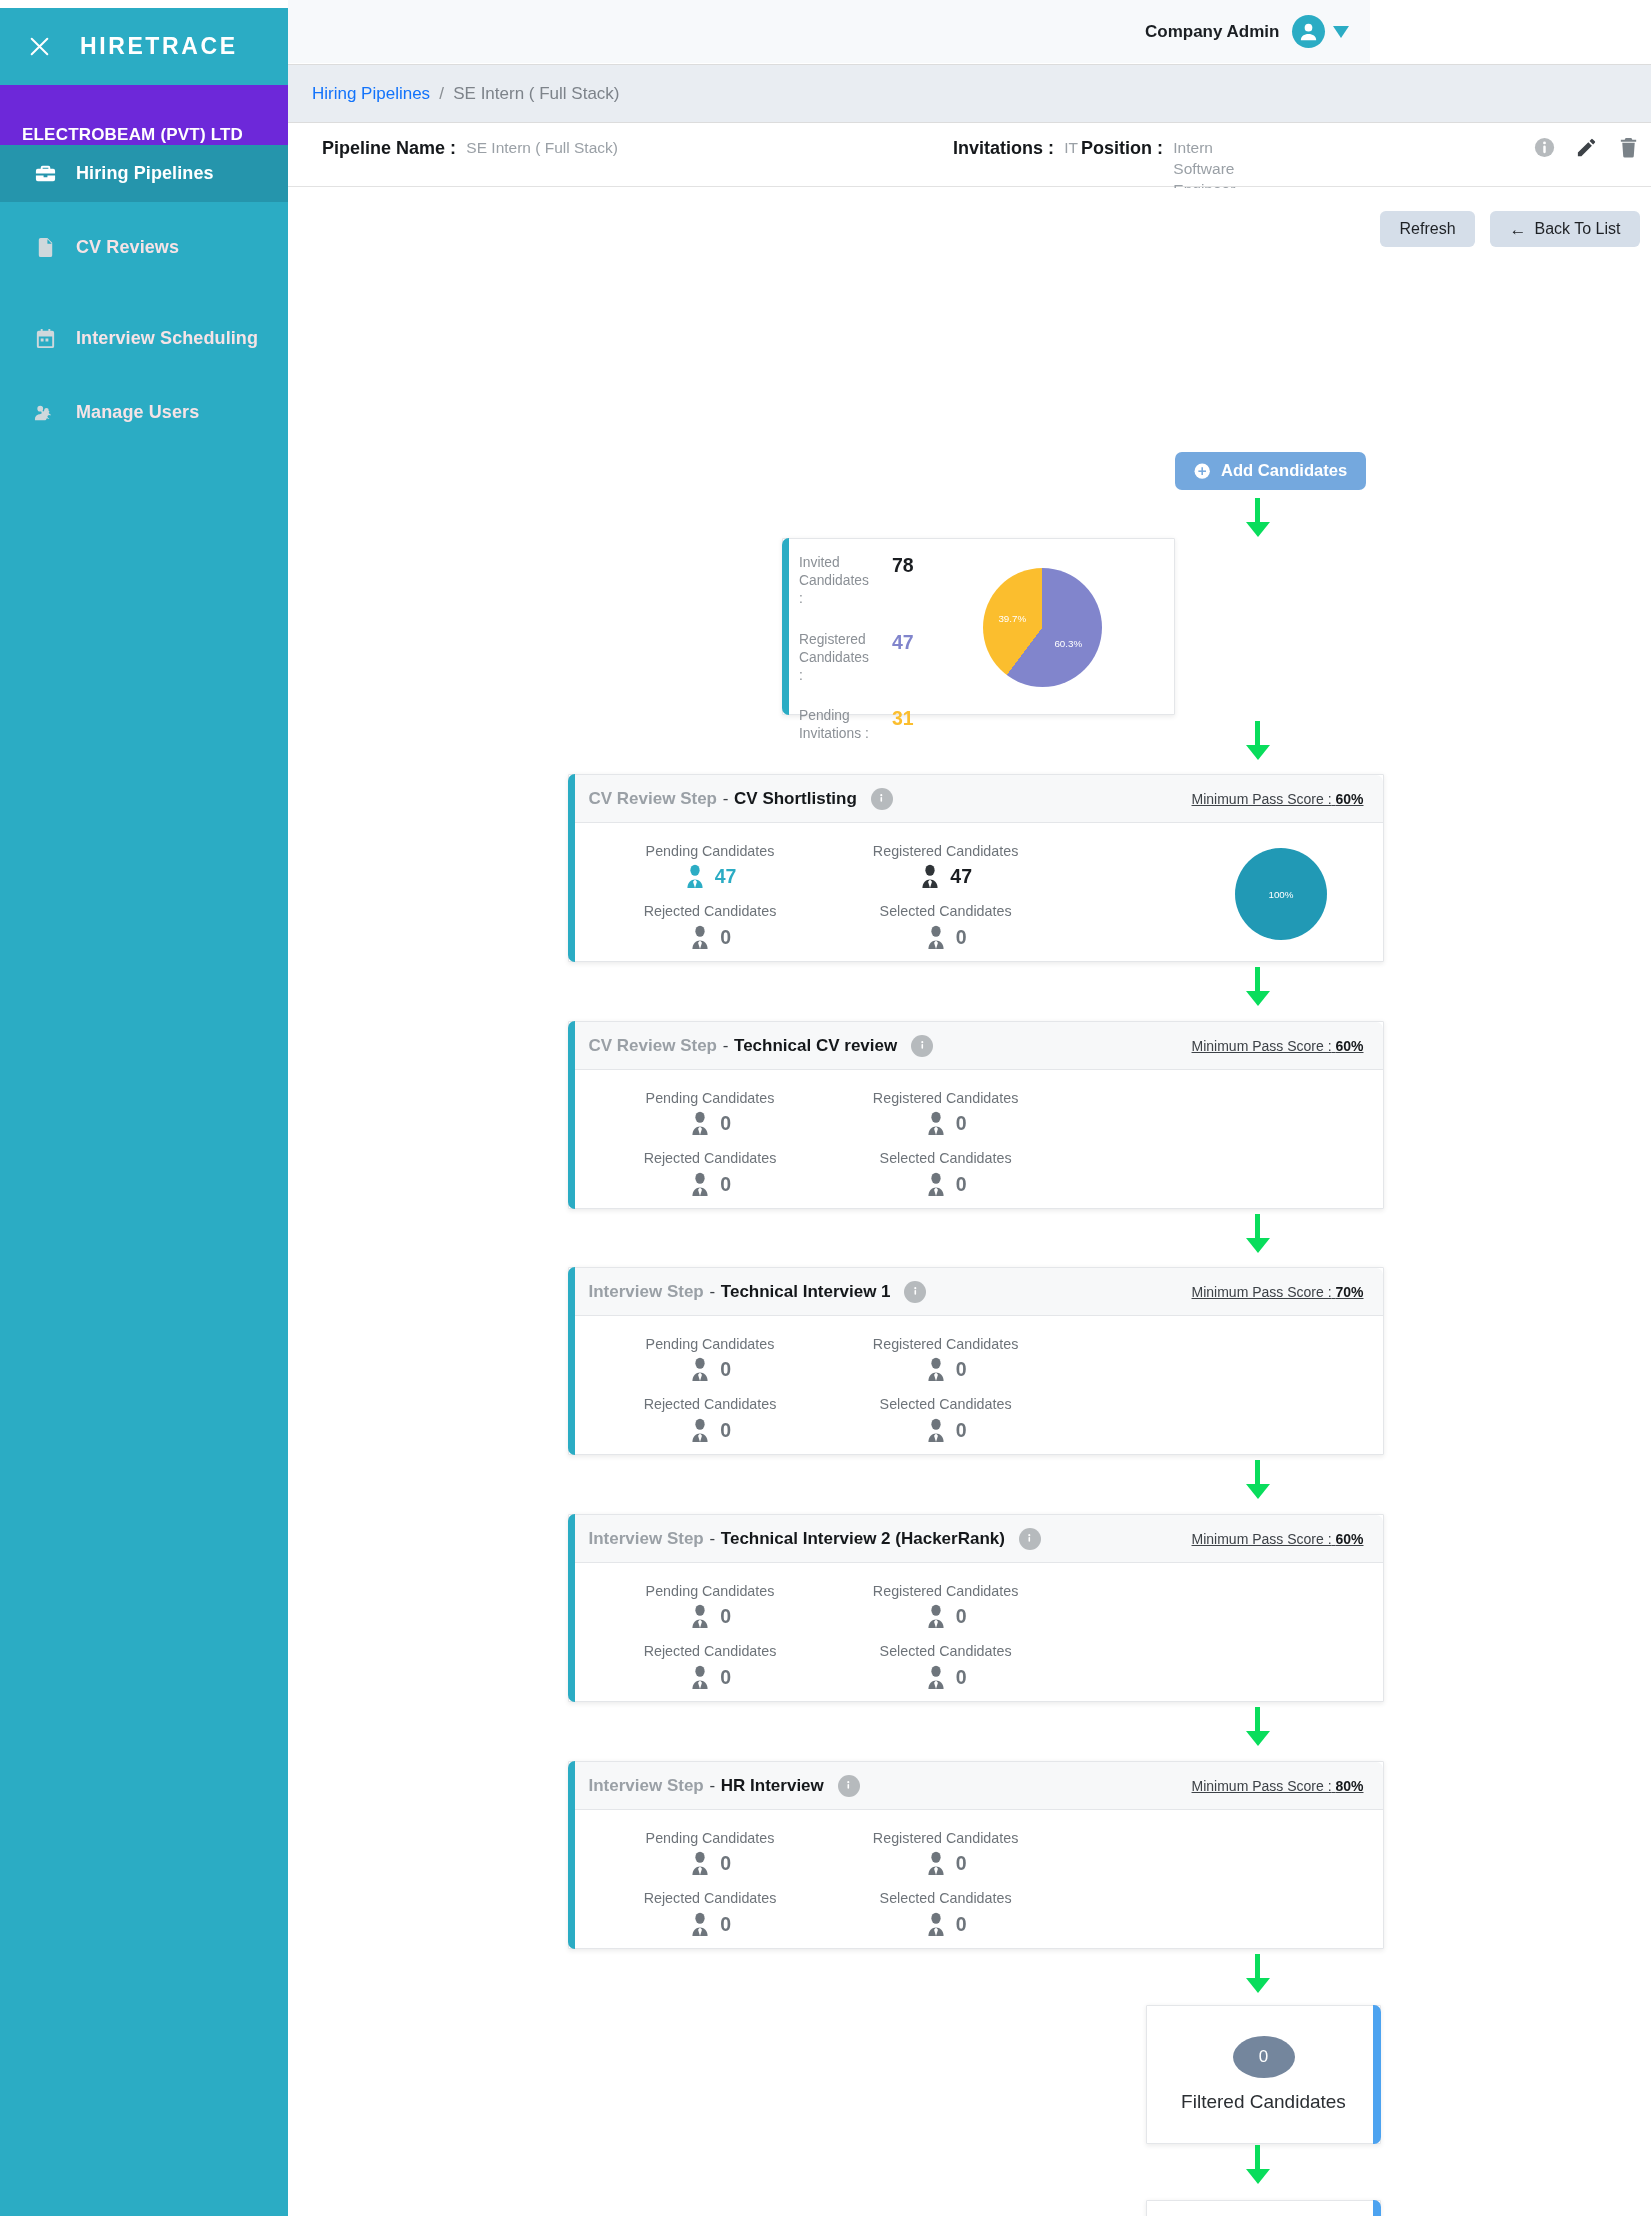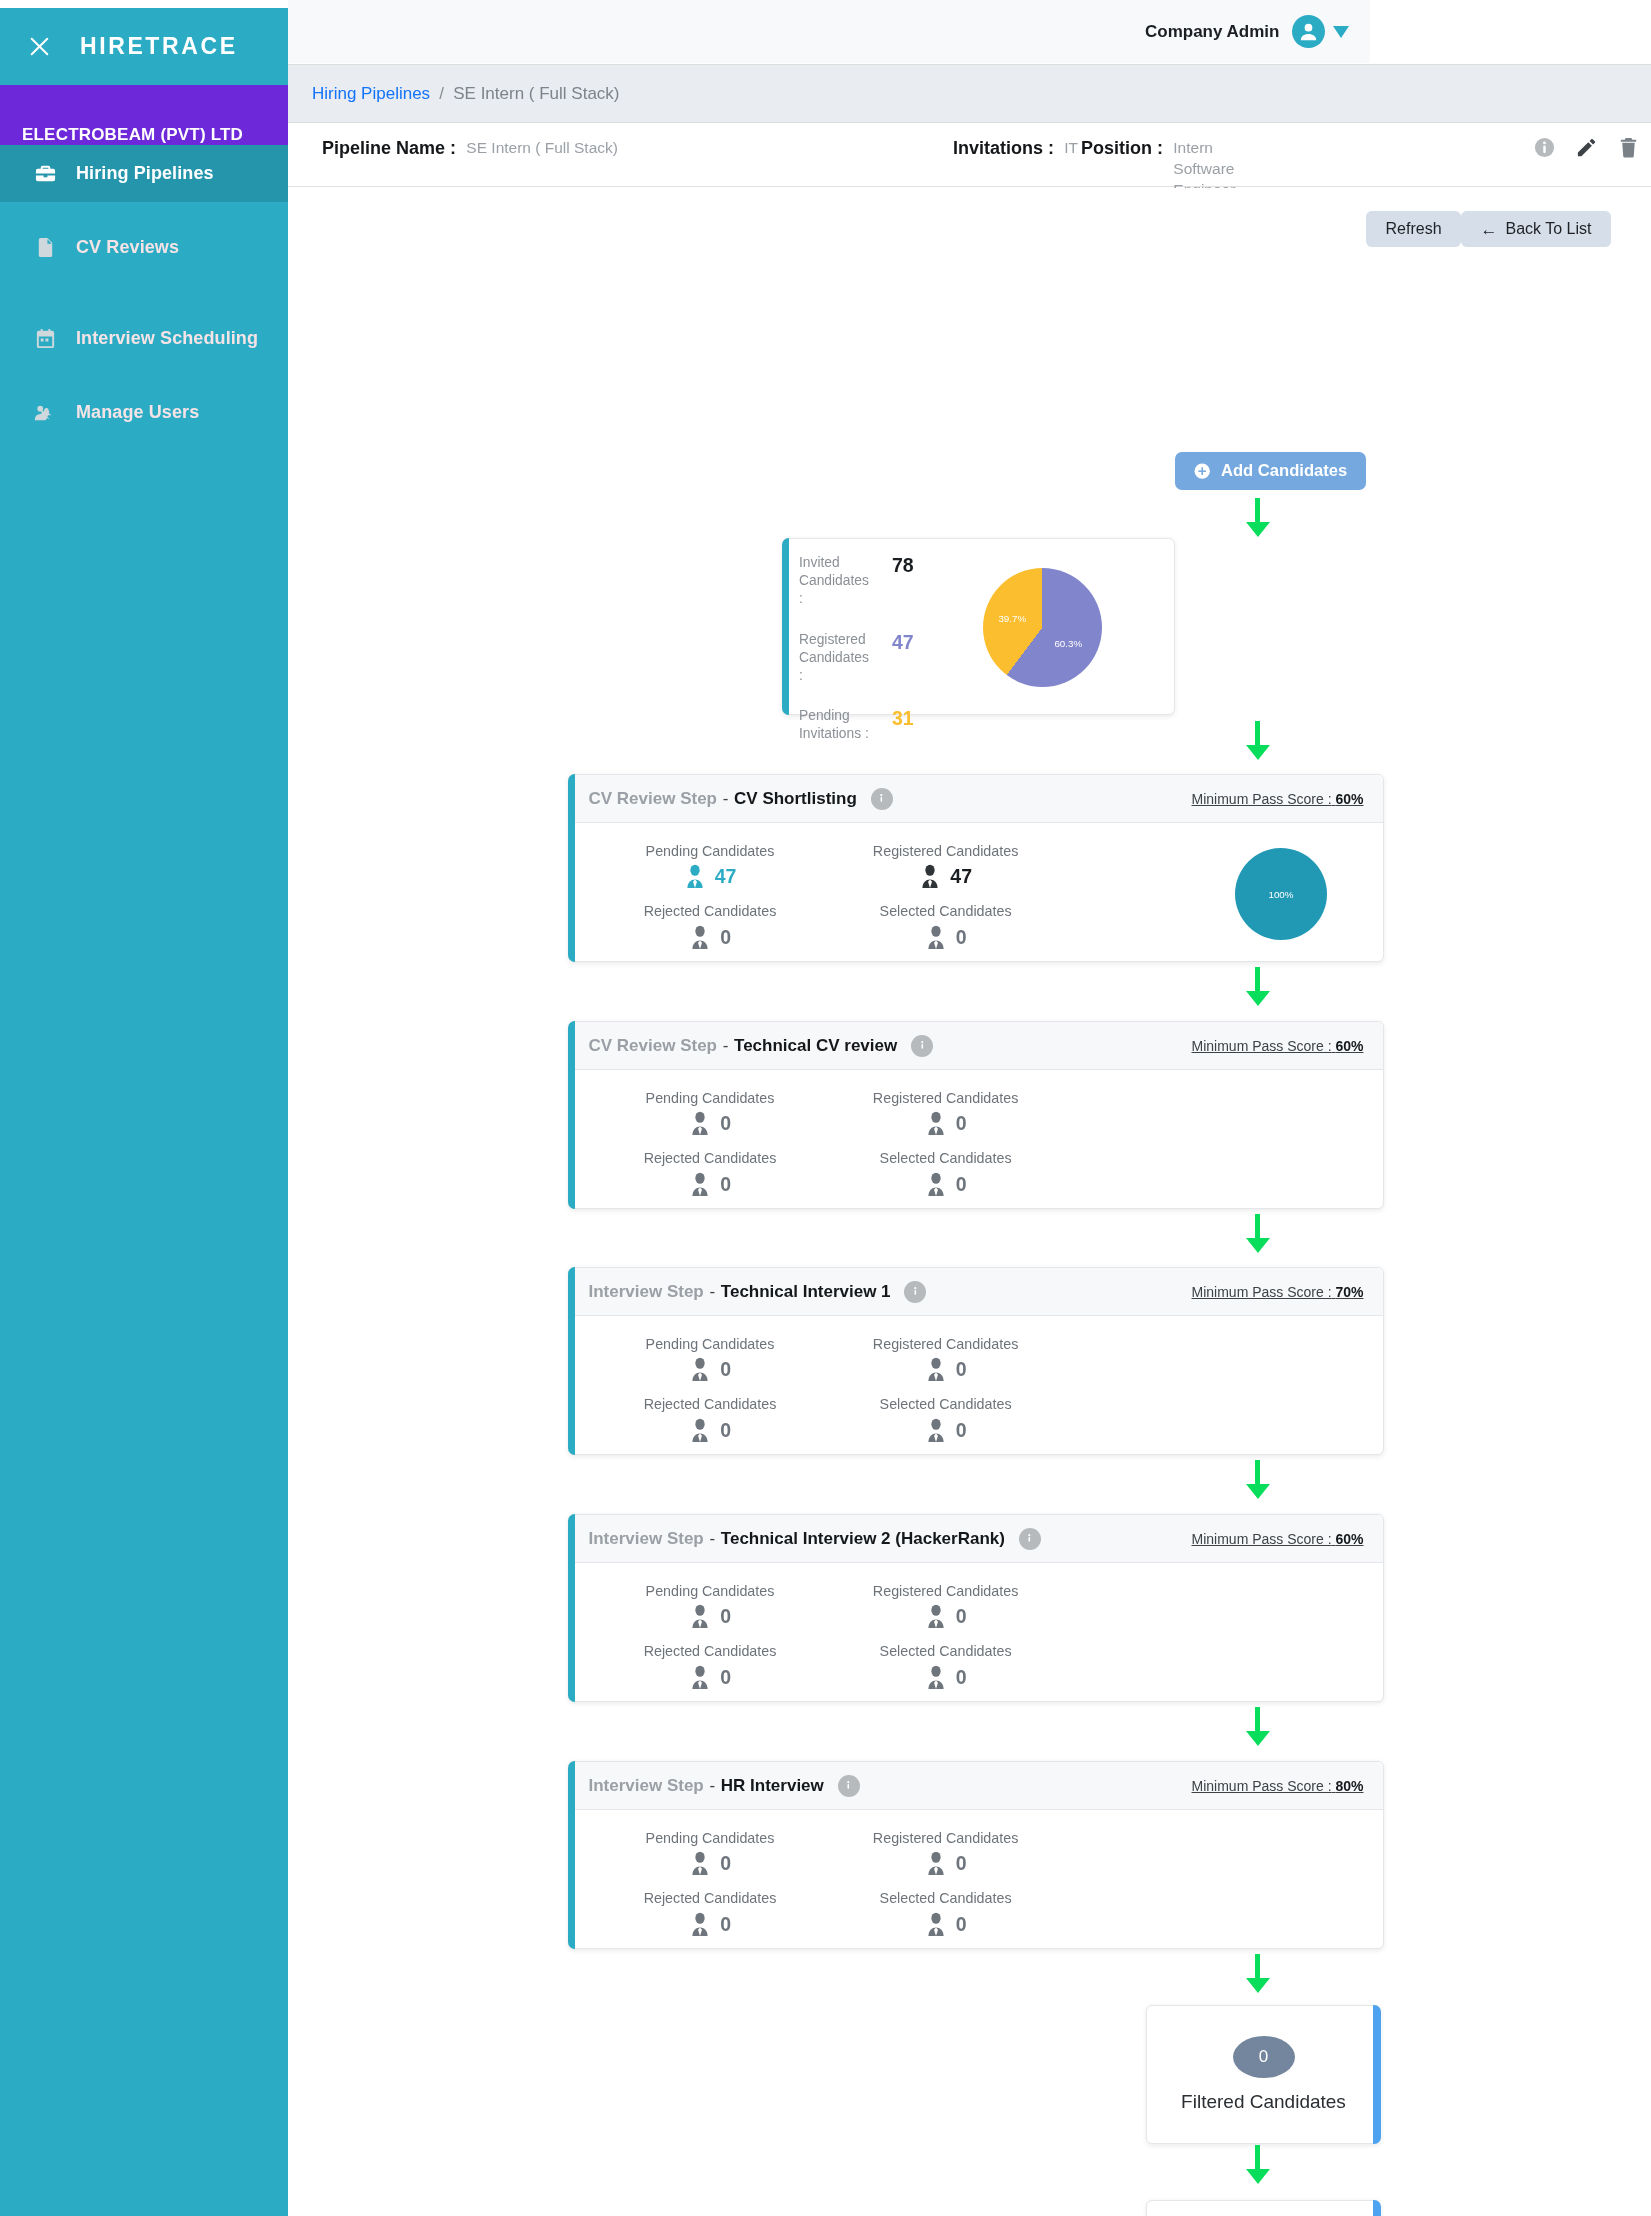--- a/index.html
+++ b/index.html
@@ -150,22 +150,22 @@
   .ha-btn { cursor: pointer; width: 25px; height: 25px; display:flex; align-items:center; justify-content:center;}
   .ha-btn svg { width: 23px; height: 23px; }
 
   
   .main {
     position: absolute; left: 288px; top: 188px;
     width: 1364px; height: 2028px;
     background: #ffffff;
   }
   .toolbar {
-    position: absolute; right: 41px; top: 23px;
-    display: flex; 
+    position: absolute; right: 12px; top: 23px;
+    display: flex; gap: 15px;
   }
   .btn-light {
     background: #d5dee9; color: #1e2125;
     border: none; border-radius: 5.7px;
     font-family: inherit;
     font-size: 16px;
     padding: 9.2px 19.5px;
     cursor: pointer;
     display: flex; align-items: center; gap: 8px;
     white-space: nowrap;
@@ -198,21 +198,21 @@
     border-right: 12.6px solid transparent;
     border-top: 15px solid #09dd5c;
     margin-top: -0.6px;
   }
 
   
   .card {
     position: absolute;
     background: #ffffff;
     border: 1.1px solid #e4e6e9;
-    border-radius: 6px;
+    border-radius: 1px;
     box-shadow: 0 1.7px 5.7px rgba(0,0,0,0.08);
   }
   .card-accent-left {
     position: absolute; left: -1.1px; top: -1.1px;
     width: 6.9px; bottom: -1.1px;
     background: #2bacc4;
     border-radius: 6.9px 0 0 6.9px;
   }
   .card-accent-right {
     position: absolute; right: -1.1px; top: -1.1px;

